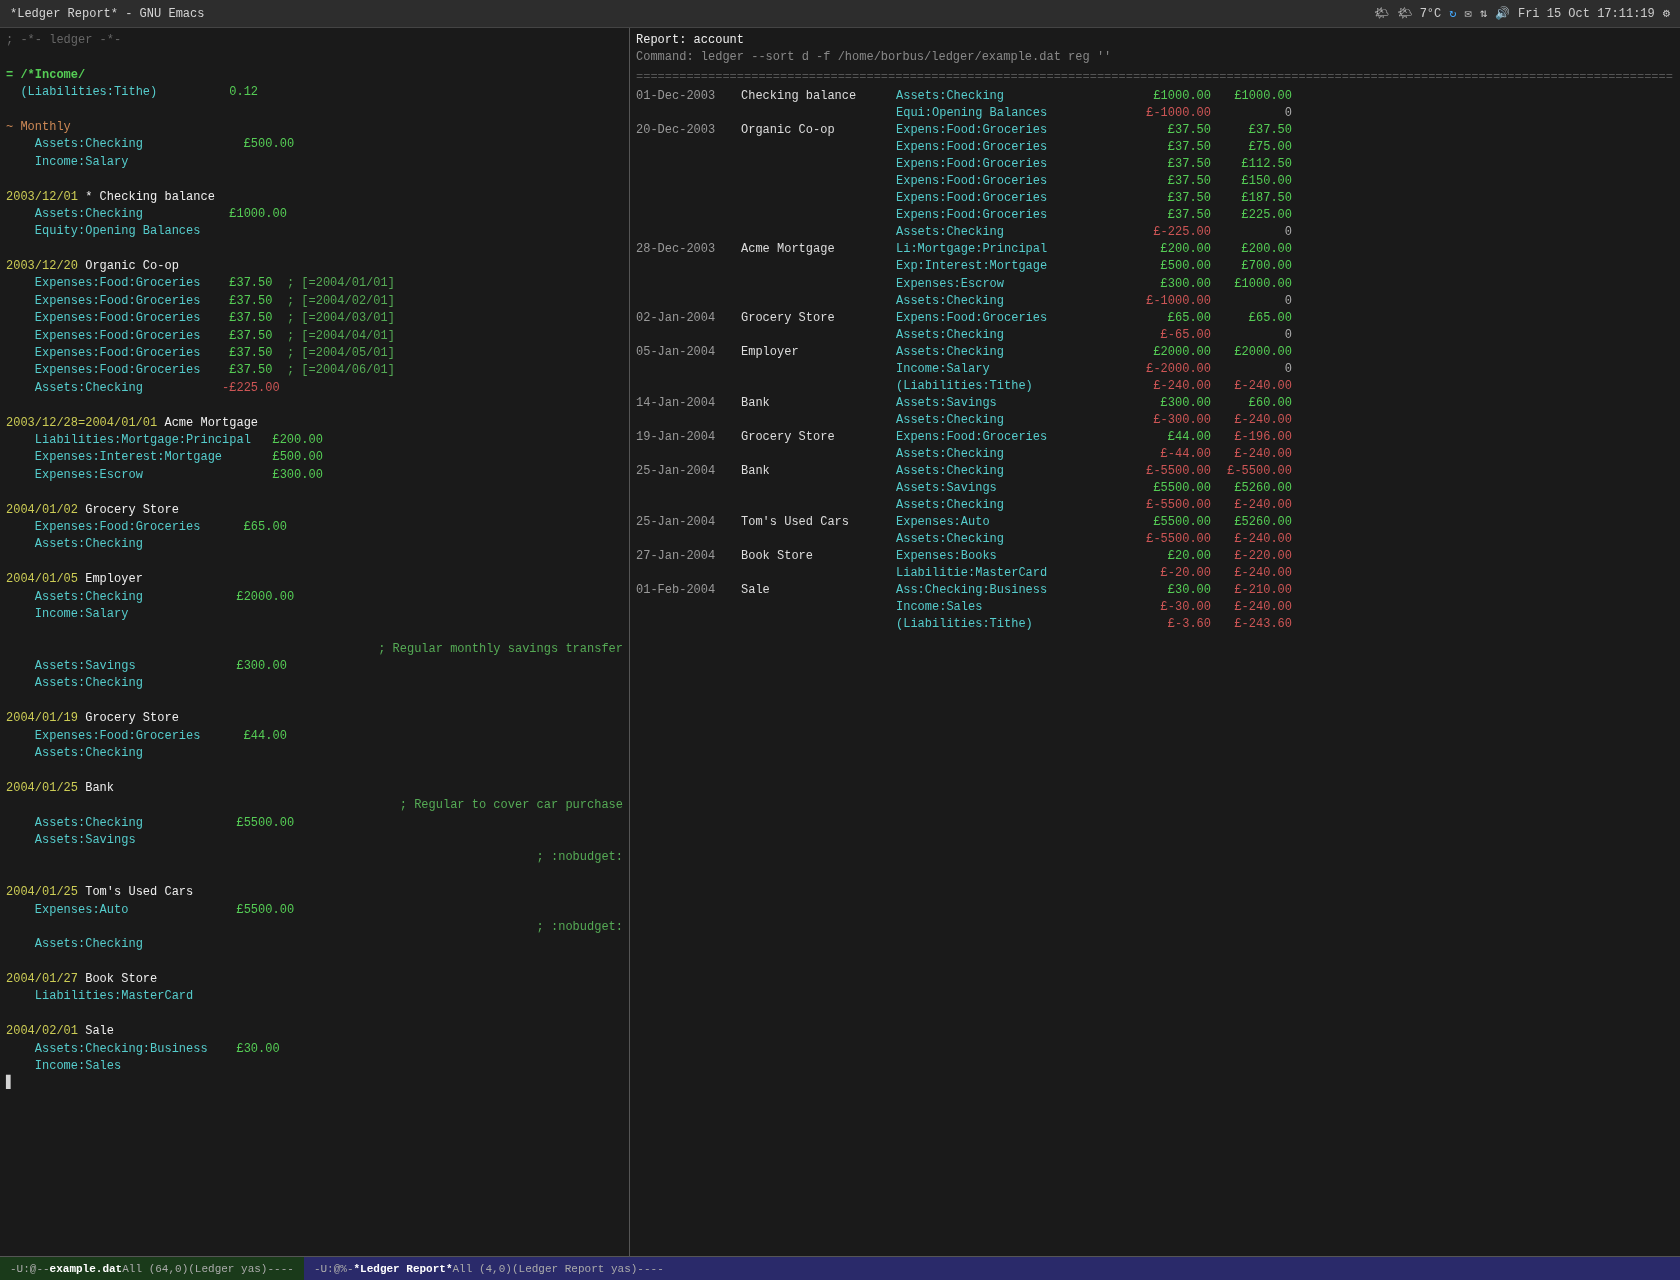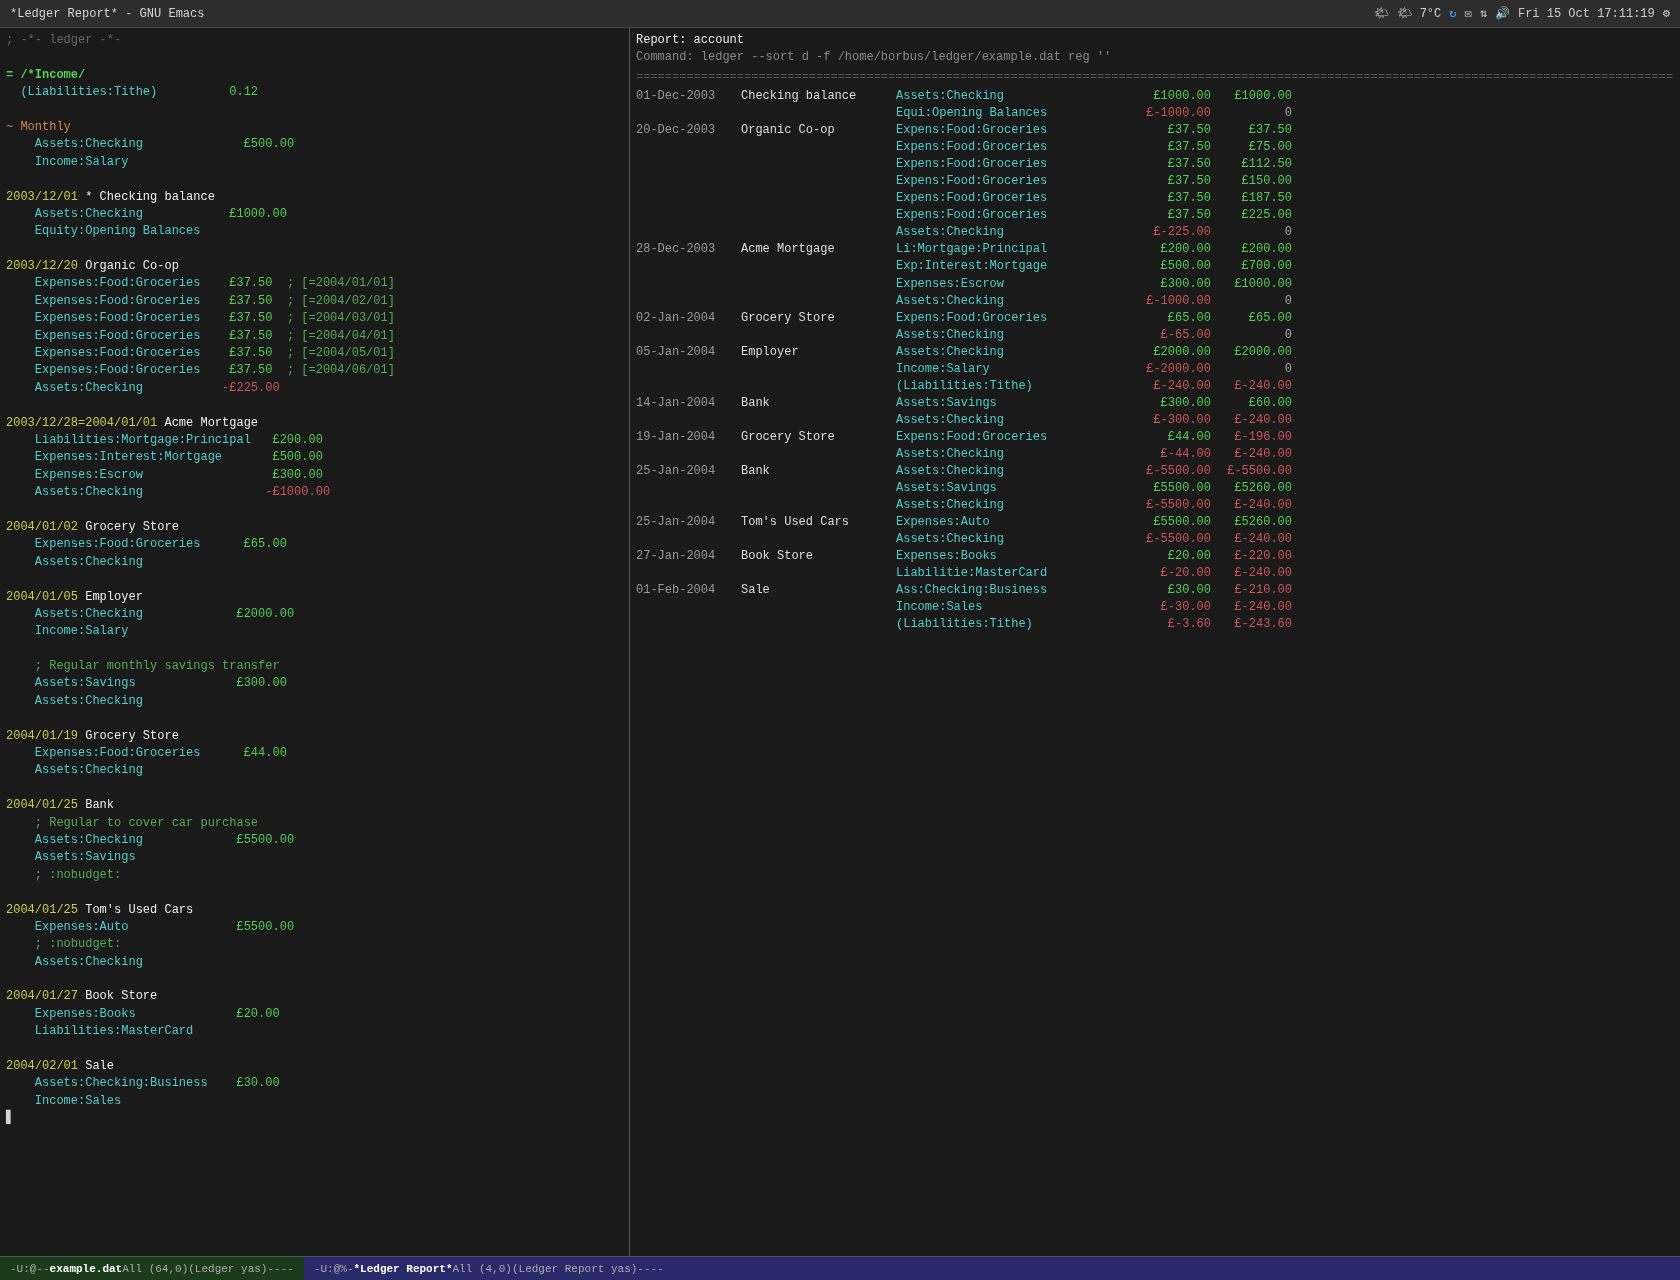--- a/index.html
+++ b/index.html
@@ -85,21 +85,21 @@
 
     .line { line-height: 1.45; white-space: pre; }
     .green { color: #5c5; }
     .cyan { color: #5cc; }
     .yellow { color: #cc5; }
     .orange { color: #c85; }
     .white { color: #eee; }
     .gray { color: #888; }
     .bold { font-weight: bold; }
     .dim { color: #666; }
-    .comment { color: #5a5; }
+    .comment { color: #5a5; text-align: right; }
 
     .amount-pos { color: #5c5; }
     .amount-neg { color: #c55; }
   </style>
 </head>
 <body>
 
 <div id="title-bar">
   <span>*Ledger Report* - GNU Emacs</span>
   <div id="title-bar-right">
@@ -139,21 +139,20 @@
     <div class="line">    <span class="cyan">Expenses:Food:Groceries</span>    <span class="amount-pos">£37.50</span>  <span class="comment">; [=2004/04/01]</span></div>
     <div class="line">    <span class="cyan">Expenses:Food:Groceries</span>    <span class="amount-pos">£37.50</span>  <span class="comment">; [=2004/05/01]</span></div>
     <div class="line">    <span class="cyan">Expenses:Food:Groceries</span>    <span class="amount-pos">£37.50</span>  <span class="comment">; [=2004/06/01]</span></div>
     <div class="line">    <span class="cyan">Assets:Checking</span>           <span class="amount-neg">-£225.00</span></div>
     <div class="line">&nbsp;</div>
 
     <div class="line"><span class="yellow">2003/12/28=2004/01/01</span> <span class="white">Acme Mortgage</span></div>
     <div class="line">    <span class="cyan">Liabilities:Mortgage:Principal</span>   <span class="amount-pos">£200.00</span></div>
     <div class="line">    <span class="cyan">Expenses:Interest:Mortgage</span>       <span class="amount-pos">£500.00</span></div>
     <div class="line">    <span class="cyan">Expenses:Escrow</span>                  <span class="amount-pos">£300.00</span></div>
-    <div class="line">    <span class="cyan">Assets:Checking</span>                 <span class="amount-neg">-£1000.00</span></div>
     <div class="line">&nbsp;</div>
 
     <div class="line"><span class="yellow">2004/01/02</span> <span class="white">Grocery Store</span></div>
     <div class="line">    <span class="cyan">Expenses:Food:Groceries</span>      <span class="amount-pos">£65.00</span></div>
     <div class="line">    <span class="cyan">Assets:Checking</span></div>
     <div class="line">&nbsp;</div>
 
     <div class="line"><span class="yellow">2004/01/05</span> <span class="white">Employer</span></div>
     <div class="line">    <span class="cyan">Assets:Checking</span>             <span class="amount-pos">£2000.00</span></div>
     <div class="line">    <span class="cyan">Income:Salary</span></div>
@@ -176,21 +175,20 @@
     <div class="line comment">    ; :nobudget:</div>
     <div class="line">&nbsp;</div>
 
     <div class="line"><span class="yellow">2004/01/25</span> <span class="white">Tom's Used Cars</span></div>
     <div class="line">    <span class="cyan">Expenses:Auto</span>               <span class="amount-pos">£5500.00</span></div>
     <div class="line comment">    ; :nobudget:</div>
     <div class="line">    <span class="cyan">Assets:Checking</span></div>
     <div class="line">&nbsp;</div>
 
     <div class="line"><span class="yellow">2004/01/27</span> <span class="white">Book Store</span></div>
-    <div class="line">    <span class="cyan">Expenses:Books</span>              <span class="amount-pos">£20.00</span></div>
     <div class="line">    <span class="cyan">Liabilities:MasterCard</span></div>
     <div class="line">&nbsp;</div>
 
     <div class="line"><span class="yellow">2004/02/01</span> <span class="white">Sale</span></div>
     <div class="line">    <span class="cyan">Assets:Checking:Business</span>    <span class="amount-pos">£30.00</span></div>
     <div class="line">    <span class="cyan">Income:Sales</span></div>
     <div class="line">▋</div>
   </div>
 
   <div id="right-pane">

